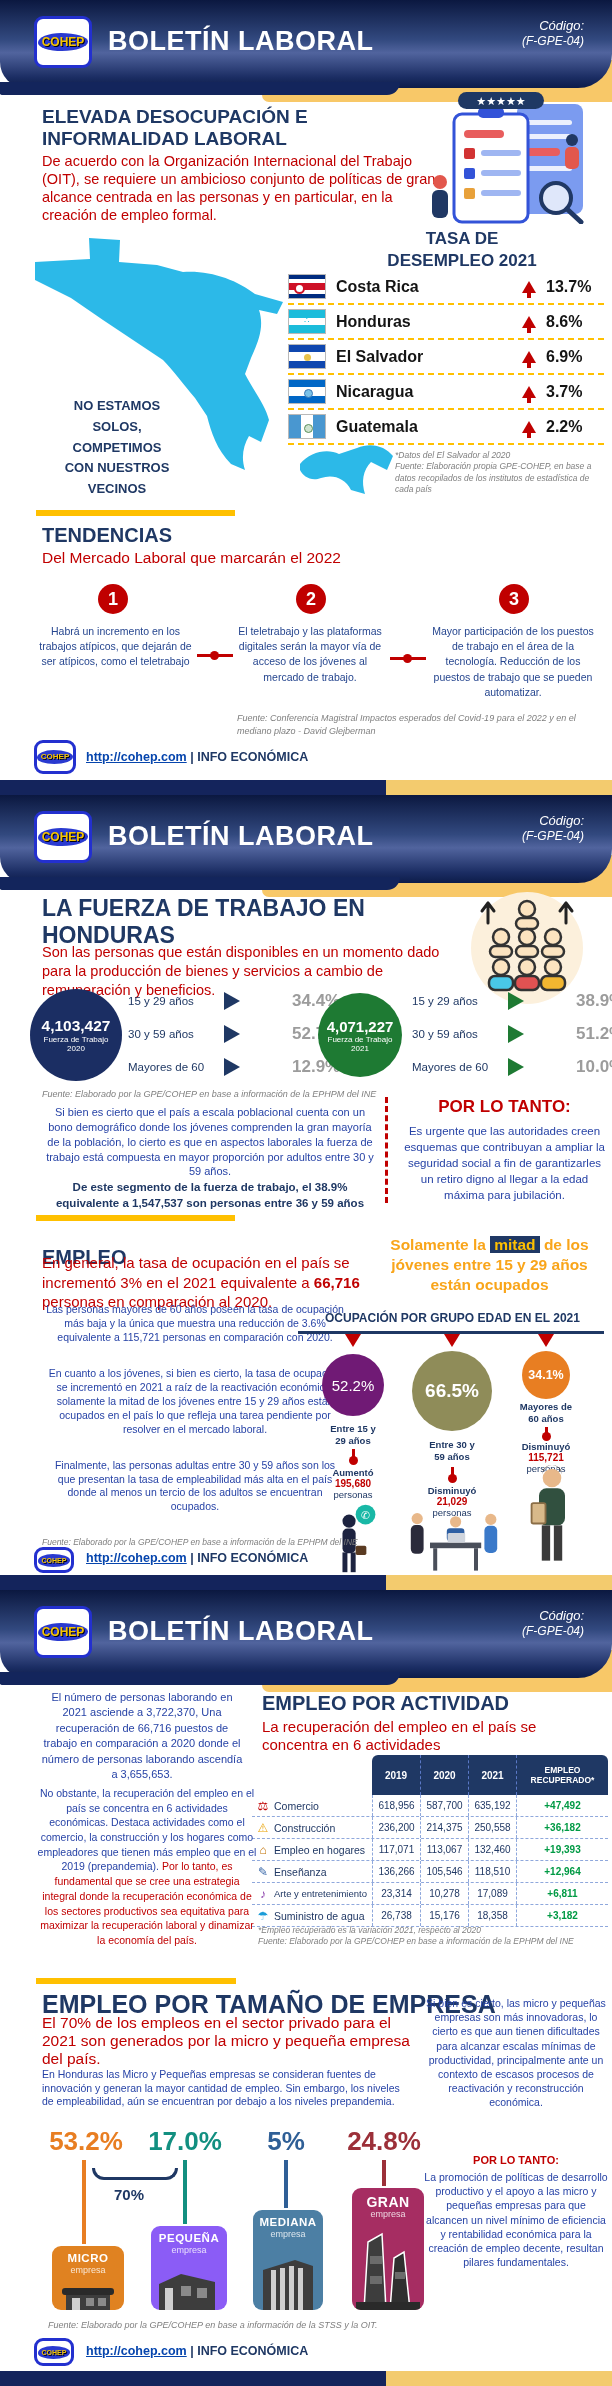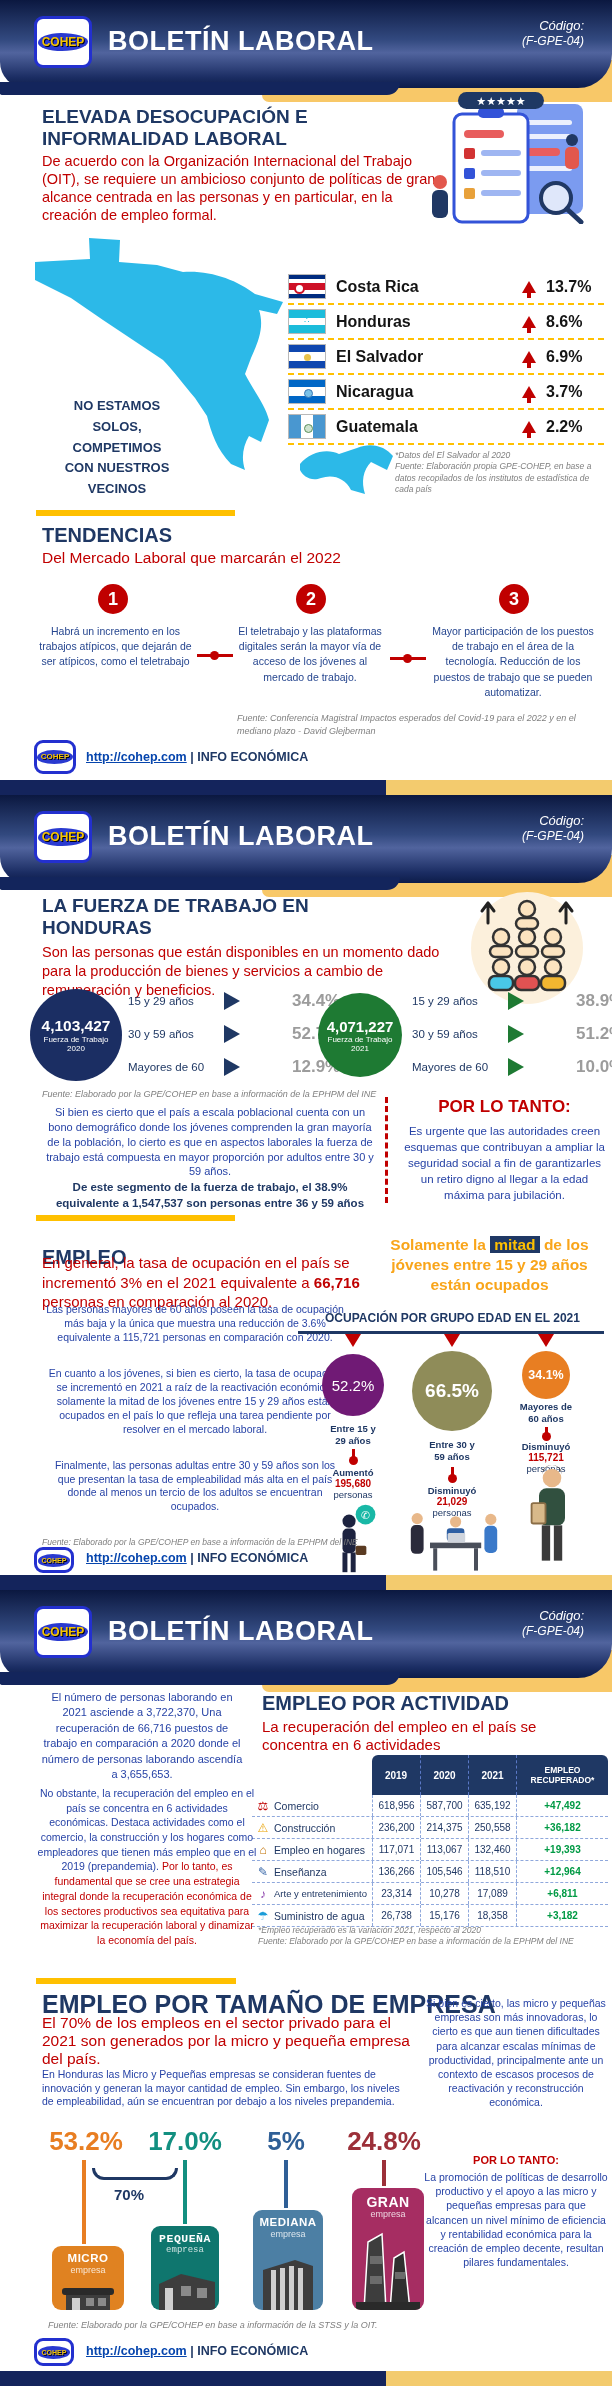--- a/index.html
+++ b/index.html
@@ -156,20 +156,24 @@
     </svg>
 
     <div class="ab ttl ctr" style="left:42px;top:396px;width:150px;font-size:13px;line-height:1.6;">
       <div>NO ESTAMOS</div>
       <div>SOLOS,</div>
       <div>COMPETIMOS</div>
       <div>CON NUESTROS</div>
       <div>VECINOS</div>
     </div>
 
+    <div class="ab ttl ctr" style="left:352px;top:228px;width:220px;font-size:17px;line-height:1.3;">
+      <div>TASA DE</div>
+      <div>DESEMPLEO 2021</div>
+    </div>
 
     <div class="ab" style="left:288px;top:270px;width:316px;">
       <div class="trow">
         <span class="flag f-cr"></span>
         <span class="cname">Costa Rica</span>
         <span class="uparrow"></span>
         <span class="cval">13.7%</span>
       </div>
       <div class="trow">
         <span class="flag f-hn"></span>
@@ -240,21 +244,21 @@
         <span class="blob" style="font-size:12px;">COHEP</span>
       </div>
       <div class="hdr-title ab" style="left:108px;top:26px;">BOLETÍN LABORAL</div>
       <div class="codigo ab" style="right:28px;top:18px;">
         <div class="c1">Código:</div>
         <div class="c2">(F-GPE-04)</div>
       </div>
     </div>
     <div class="swoosh"></div>
 
-    <div class="ab ttl" style="left:42px;top:100px;width:360px;font-size:19px;line-height:1.18;">LA FUERZA DE TRABAJO EN HONDURAS</div>
+    <div class="ab ttl" style="left:42px;top:100px;width:360px;font-size:23px;line-height:1.18;">LA FUERZA DE TRABAJO EN HONDURAS</div>
     <div class="ab red" style="left:42px;top:148px;width:400px;font-size:14.5px;line-height:1.3;">Son las personas que están disponibles en un momento dado para la producción de bienes y servicios a cambio de remuneración y beneficios.</div>
 
     <svg class="ab" style="left:468px;top:94px;" width="118" height="118" viewBox="0 0 118 118">
       <circle cx="59" cy="59" r="56" fill="#fcf0dc"></circle>
       <path d="M20,34 L20,14 M20,14 l-6,8 M20,14 l6,8" stroke="#222" stroke-width="3" fill="none" stroke-linecap="round"></path>
       <path d="M98,34 L98,14 M98,14 l-6,8 M98,14 l6,8" stroke="#222" stroke-width="3" fill="none" stroke-linecap="round"></path>
       <circle cx="59" cy="20" r="8" fill="#fbe3c0" stroke="#333" stroke-width="2.5"></circle>
       <rect x="48" y="29" width="22" height="11" rx="5.5" fill="#fbe3c0" stroke="#333" stroke-width="2.5"></rect>
       <circle cx="33" cy="48" r="8" fill="#fbe3c0" stroke="#333" stroke-width="2.5"></circle>
       <rect x="22" y="57" width="22" height="11" rx="5.5" fill="#fbe3c0" stroke="#333" stroke-width="2.5"></rect>
@@ -536,21 +540,21 @@
       <div class="nm">MICRO</div>
       <div class="sb">empresa</div>
       <svg width="72" height="26" viewBox="0 0 72 26">
         <rect x="14" y="8" width="44" height="18" fill="#3d3d3d"></rect>
         <rect x="10" y="4" width="52" height="7" rx="3" fill="#2a2a2a"></rect>
         <rect x="20" y="14" width="8" height="12" fill="#cfcfcf"></rect>
         <rect x="34" y="14" width="8" height="8" fill="#8a8a8a"></rect>
           <rect x="46" y="14" width="8" height="8" fill="#8a8a8a"></rect>
       </svg>
     </div>
-    <div class="card" style="left:151px;top:636px;width:68px;height:84px;background:#0f766e;font-family:Liberation Mono, monospace;">
+    <div class="card" style="left:151px;top:636px;width:76px;height:84px;background:#8b5cf6;">
       <div class="nm">PEQUEÑA</div>
       <div class="sb">empresa</div>
       <svg width="72" height="40" viewBox="0 0 72 40">
         <polygon points="8,40 8,14 30,4 64,12 64,40" fill="#3d3d3d"></polygon>
         <rect x="14" y="18" width="8" height="22" fill="#cfcfcf"></rect>
         <rect x="30" y="16" width="10" height="10" fill="#8a8a8a"></rect>
           <rect x="46" y="18" width="10" height="10" fill="#8a8a8a"></rect>
       </svg>
     </div>
     <div class="card" style="left:253px;top:620px;width:70px;height:100px;background:#4C7FA4;">

